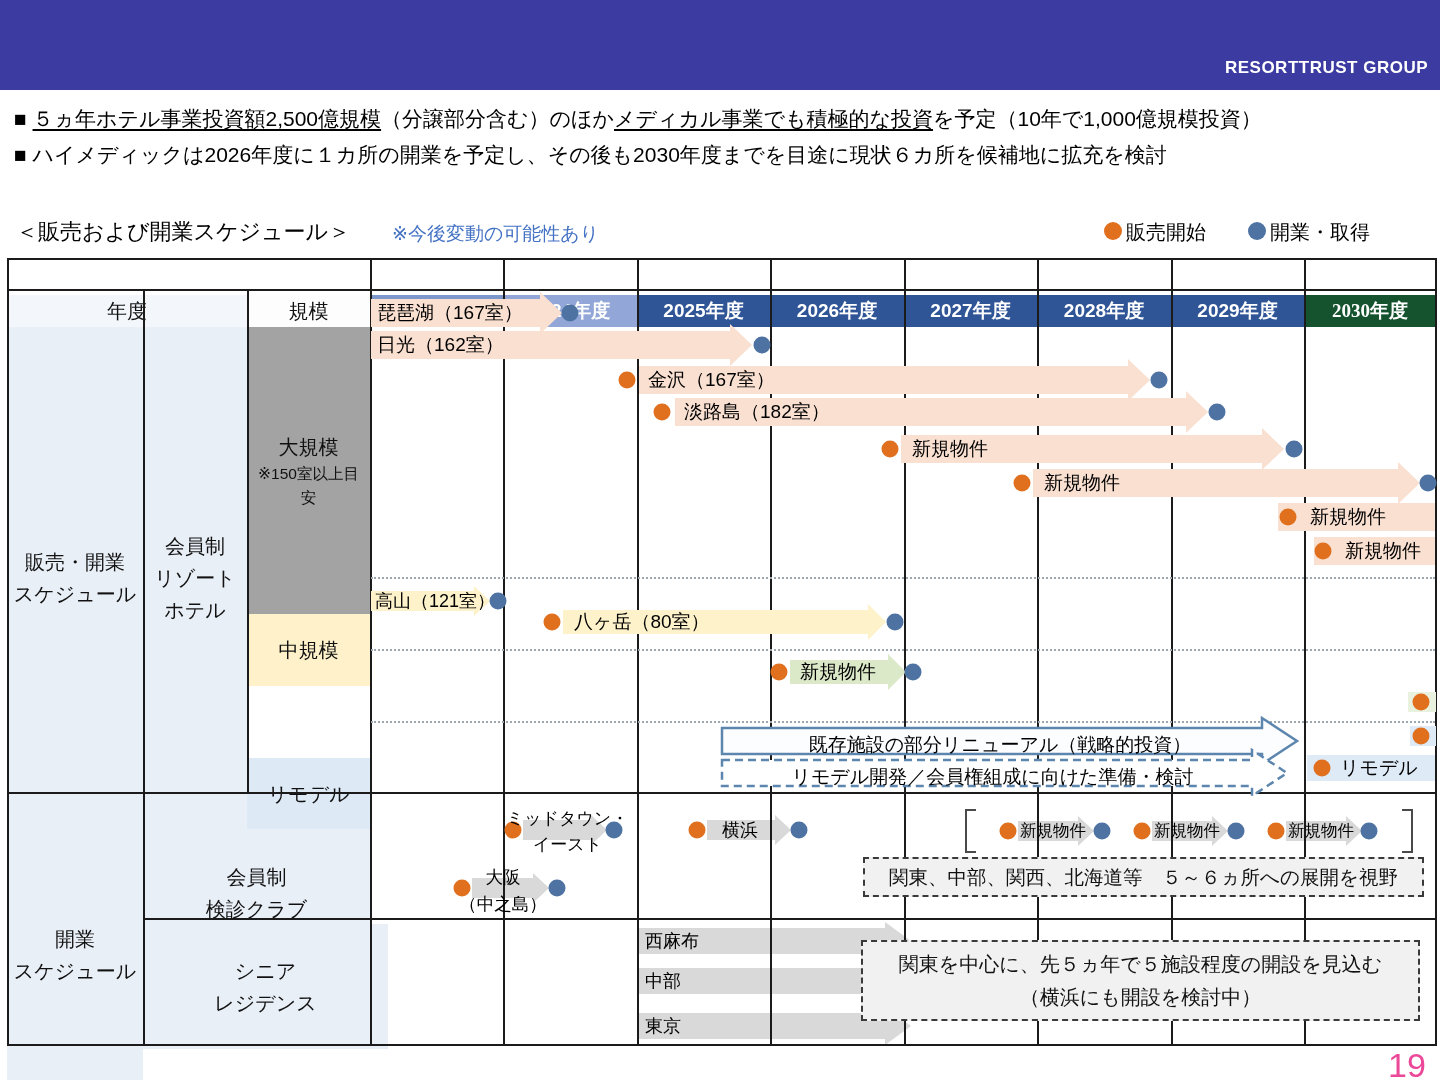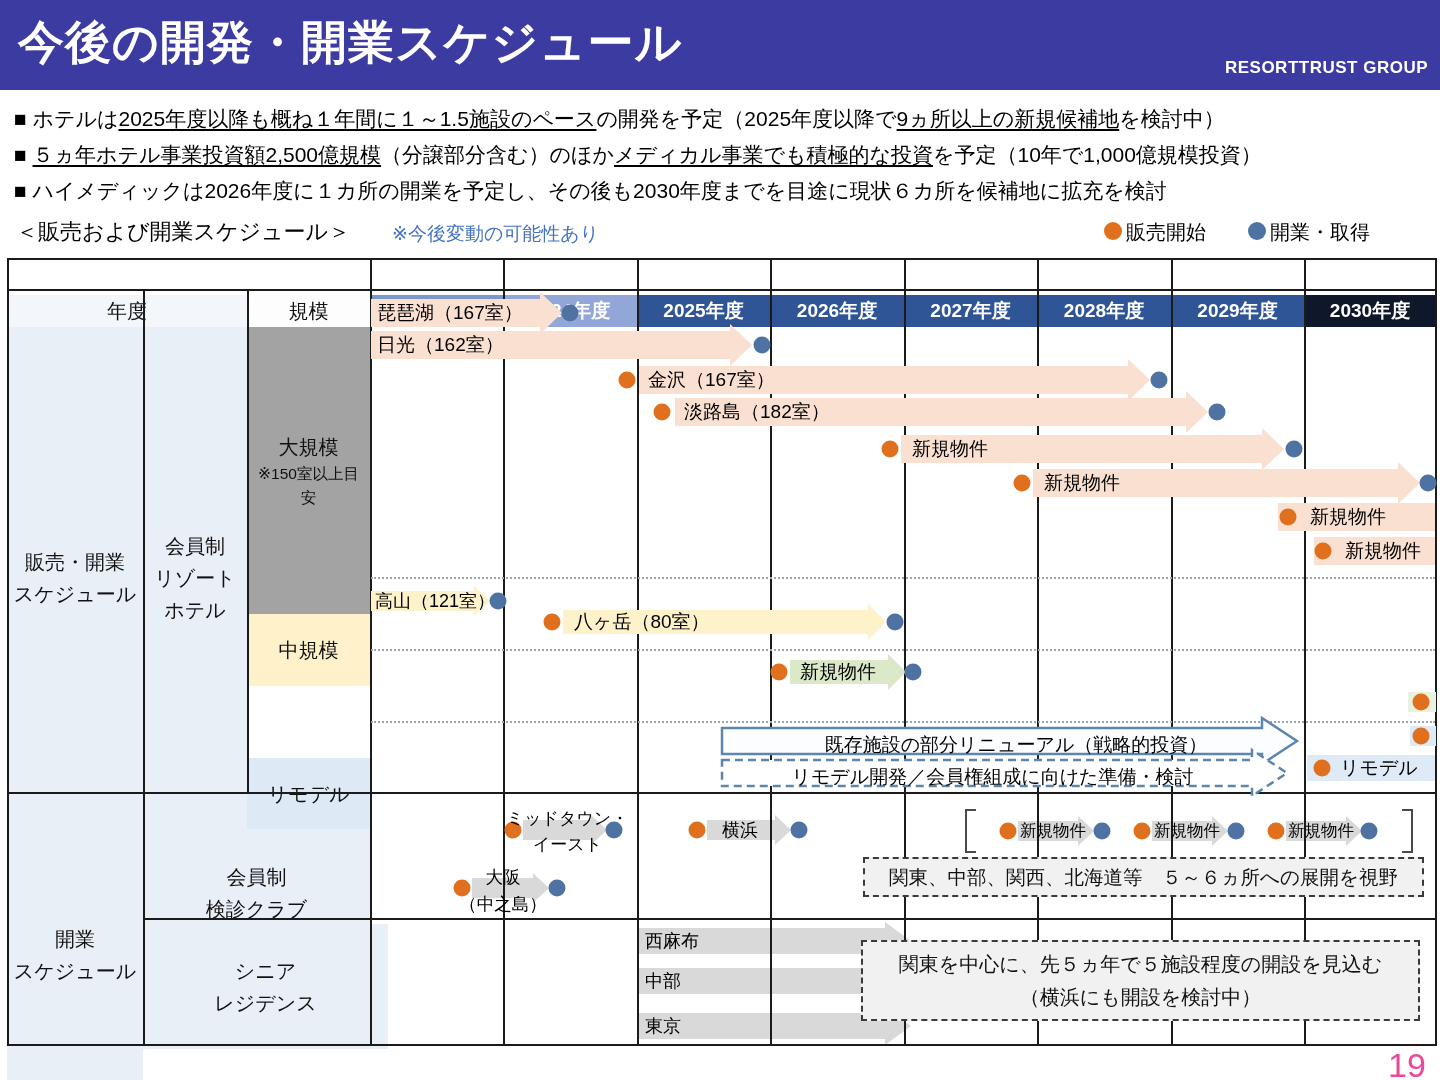--- a/index.html
+++ b/index.html
@@ -60,47 +60,45 @@
   .svgarrow { position:absolute; z-index:4; }
   .svgtext { position:absolute; text-align:center; font-size:19px; color:#000; z-index:6; white-space:nowrap; }
   .pagenum { position:absolute; left:1388px; top:1046px; font-size:34px; color:#ec4899; }
 </style>
 </head>
 <body>
 
 <div class="stage">
 
   <div class="banner">
-    <div class="banner-title">今後の開発・開業スケジュール</div>
     <div class="brand">RESORTTRUST GROUP</div>
   </div>
 
   <div class="bullets">
-    <div><span>■ ホテルは</span><span class="u">2025年度以降も概ね１年間に１～1.5施設のペース</span><span>の開発を予定（2025年度以降で</span><span class="u">9ヵ所以上の新規候補地</span><span>を検討中）</span></div>
     <div><span>■ </span><span class="u">５ヵ年ホテル事業投資額2,500億規模</span><span>（分譲部分含む）のほか</span><span class="u">メディカル事業でも積極的な投資</span><span>を予定（10年で1,000億規模投資）</span></div>
     <div><span>■ ハイメディックは2026年度に１カ所の開業を予定し、その後も2030年度までを目途に現状６カ所を候補地に拡充を検討</span></div>
   </div>
 
   <div class="sublabel">＜販売および開業スケジュール＞</div>
   <div class="subnote">※今後変動の可能性あり</div>
   <div class="ldot dot-o" style="left:1104px; top:222px;"></div>
   <div class="legend-label" style="left:1126px;">販売開始</div>
   <div class="ldot dot-b" style="left:1248px; top:222px;"></div>
   <div class="legend-label" style="left:1270px;">開業・取得</div>
 
   <div class="cell" style="left:7px; top:258px; width:240px; height:32px; background:#F3F7FB; font-size:20px;">年度</div>
   <div class="cell" style="left:247px; top:258px; width:123px; height:32px; background:#FDFDFE; font-size:20px;">規模</div>
   <div class="cell yearcell" style="left:370px;  top:258px; width:133px; height:32px; background:#7C97CC;">2023年度</div>
   <div class="cell yearcell" style="left:503px;  top:258px; width:134px; height:32px; background:#92A7D7;">2024年度</div>
   <div class="cell yearcell" style="left:637px;  top:258px; width:133px; height:32px; background:#2F5597;">2025年度</div>
   <div class="cell yearcell" style="left:770px;  top:258px; width:134px; height:32px; background:#2F5597;">2026年度</div>
   <div class="cell yearcell" style="left:904px;  top:258px; width:133px; height:32px; background:#2F5597;">2027年度</div>
   <div class="cell yearcell" style="left:1037px; top:258px; width:134px; height:32px; background:#2F5597;">2028年度</div>
   <div class="cell yearcell" style="left:1171px; top:258px; width:133px; height:32px; background:#2F5597;">2029年度</div>
-  <div class="cell yearcell" style="left:1304px; top:258px; width:132px; height:32px; background:#0f172a;">2030年度</div>
+  <div class="cell yearcell" style="left:1304px; top:258px; width:132px; height:32px; background:#14532d;font-family:Liberation Serif, serif;">2030年度</div>
 
   <div class="cell leftcell pre" style="left:7px; top:290px; width:136px; height:502px;">販売・開業
 スケジュール</div>
   <div class="cell leftcell pre" style="left:143px; top:290px; width:104px; height:502px;">会員制
 リゾート
 ホテル</div>
   <div class="cell" style="left:247px; top:290px; width:123px; height:287px; background:#a3a3a3; flex-direction:column;">
     <div class="scale-title">大規模</div>
     <div class="scale-note pre">※150室以上目
 安</div>
@@ -212,21 +210,21 @@
         <div class="head h-green24"></div>
       </div>
     <div class="dot dot-o" style="left:779px; top:672px;"></div>
     <div class="glabel" style="left:800px; top:672px;">新規物件</div>
     <div class="dot dot-b" style="left:913px; top:672px;"></div>
   </div>
 
   <svg class="svgarrow" style="left:716px; top:715px;" width="590" height="52" viewBox="0 0 590 52">
     <polygon points="6,13 546,13 546,3 581,26 546,49 546,39 6,39" fill="#FCFDFF" stroke="#5D86AE" stroke-width="2.5"></polygon>
   </svg>
-  <div class="svgtext" style="left:756px; top:732px; width:520px;">既存施設の部分リニューアル（戦略的投資）</div>
+  <div class="svgtext" style="left:740px; top:732px; width:520px;">既存施設の部分リニューアル（戦略的投資）</div>
   <svg class="svgarrow" style="left:716px; top:747px;" width="580" height="52" viewBox="0 0 580 52">
     <polygon points="6,13 536,13 536,3 571,26 536,49 536,39 6,39" fill="#FFFFFF" stroke="#5D86AE" stroke-width="2.5" stroke-dasharray="8 5"></polygon>
   </svg>
   <div class="svgtext" style="left:740px; top:764px; width:505px;">リモデル開発／会員権組成に向けた準備・検討</div>
   <div class="strip" style="left:1408px; top:692px; width:28px; height:20px; background:#E9F1DF;"></div>
   <div class="dot dot-o" style="left:1421px; top:702px;"></div>
   <div class="strip" style="left:1410px; top:726px; width:26px; height:20px; background:#DEEAF6;"></div>
   <div class="dot dot-o" style="left:1421px; top:736px;"></div>
   <div class="strip" style="left:1307px; top:755px; width:128px; height:26px; background:#DEEAF6;"></div>
   <div class="dot dot-o" style="left:1322px; top:768px;"></div>

